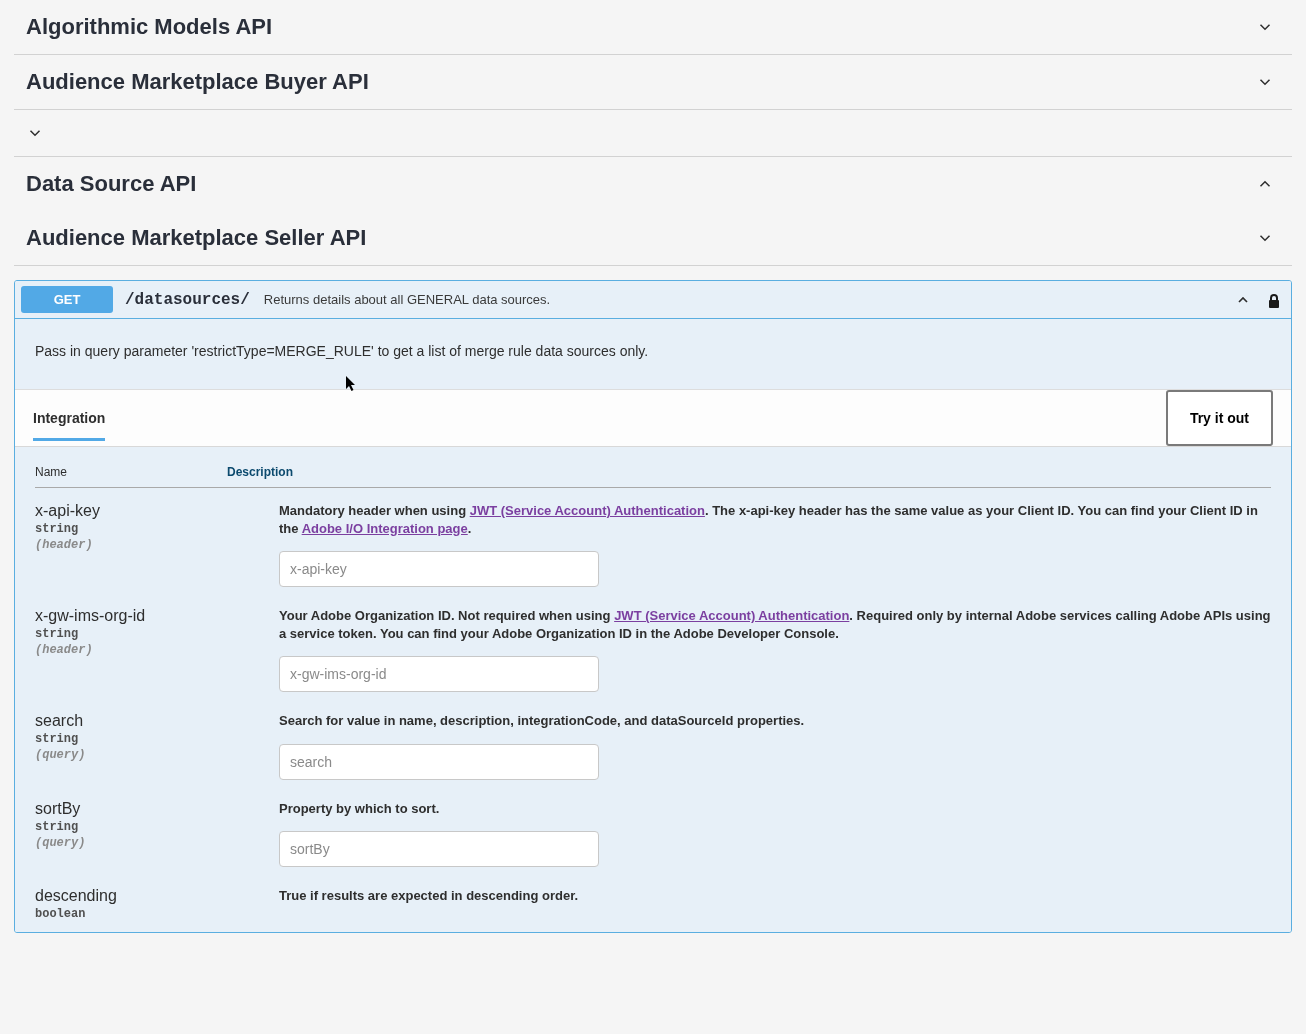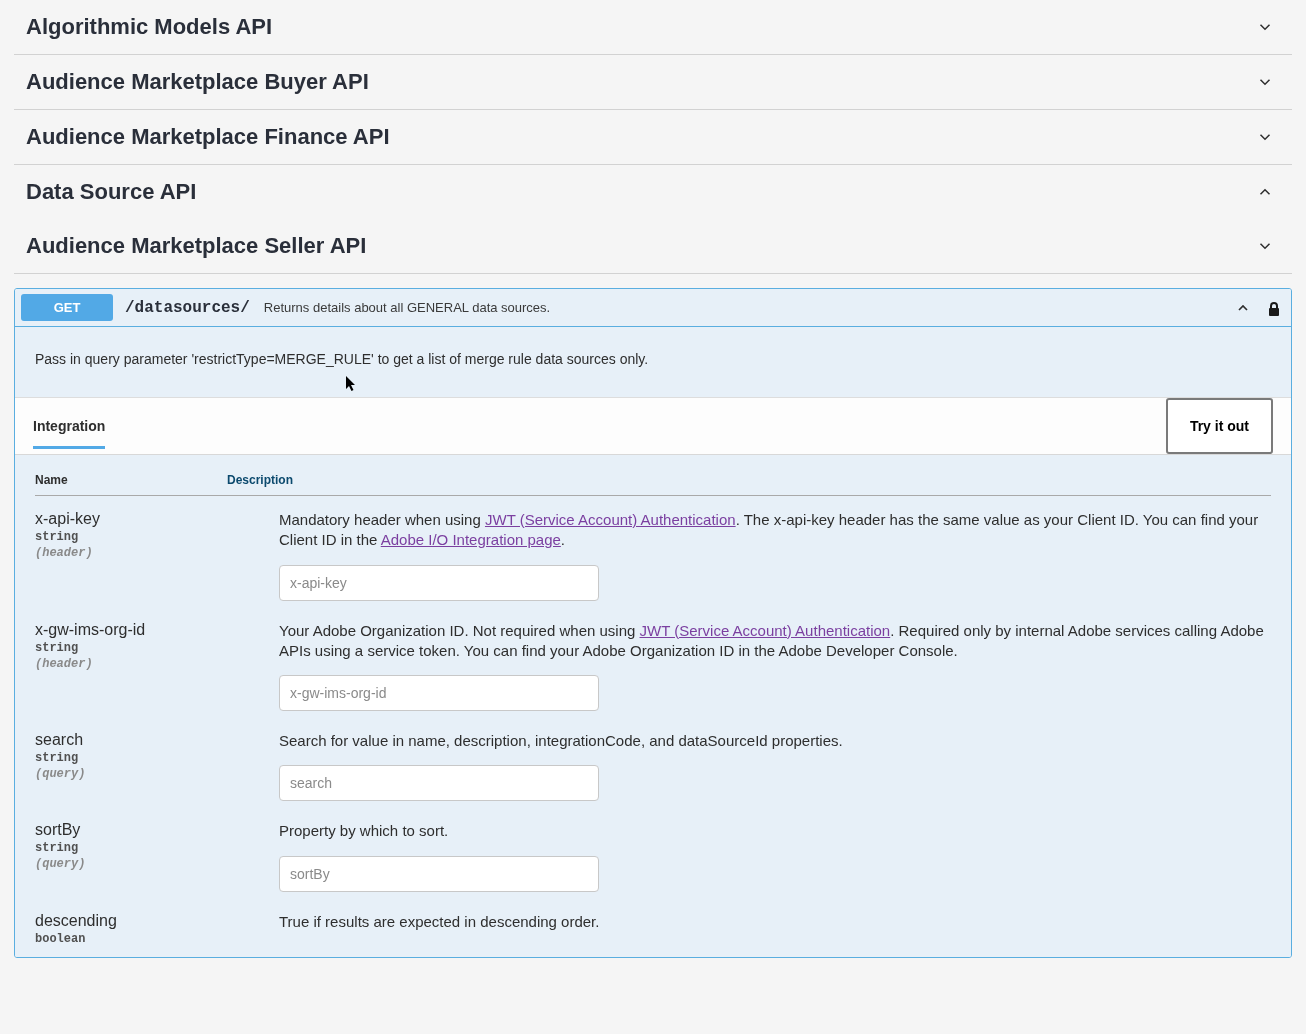--- a/index.html
+++ b/index.html
@@ -122,21 +122,21 @@
     padding: 0 20px 0 20px;
   }
   .pt-head {
     display: flex;
     border-bottom: 1px solid #a9a9a9;
     padding: 18px 0 8px 0;
   }
   .pt-head .col-name {
     width: 192px;
     font-size: 12px;
-    font-weight: 700;
+    font-weight: 400;
     color: #2e2e2e;
   }
   .pt-head .col-desc {
     flex: 1;
     font-size: 12px;
     font-weight: 700;
     color: #0c4a6e;
   }
   .pt-row {
     display: flex;
@@ -161,24 +161,25 @@
     margin-bottom: 2px;
   }
   .param-in {
     font-family: "SFMono-Regular", Consolas, "Liberation Mono", Menlo, monospace;
     font-size: 12px;
     font-weight: 700;
     font-style: italic;
     color: #8a8a8a;
   }
   .param-desc {
-    font-size: 15px;
+    font-size: 13px;
     color: #2e2e2e;
     line-height: 1.35;
     margin-bottom: 14px;
+    font-weight: bold;
   }
   .param-desc a {
     color: #7b3fa0;
     text-decoration: underline;
   }
   .param-input {
     width: 320px;
     padding: 9px 10px;
     font-size: 14px;
     border: 1px solid #c8c8c8;
@@ -214,21 +215,20 @@
   <div class="api-section-header">
     <span class="title">Audience Marketplace Buyer API</span>
     <span class="chev">
       <svg width="18" height="18" viewBox="0 0 24 24">
           <path d="M6 9l6 6 6-6" fill="none" stroke="#2e2e2e" stroke-width="2"></path>
         </svg>
     </span>
   </div>
 
   <div class="api-section-header">
-    <span class="title">Audience Marketplace Finance API</span>
     <span class="chev">
       <svg width="18" height="18" viewBox="0 0 24 24">
           <path d="M6 9l6 6 6-6" fill="none" stroke="#2e2e2e" stroke-width="2"></path>
         </svg>
     </span>
   </div>
 
   <div class="api-section-header" style="border-bottom:none">
     <span class="title">Data Source API</span>
     <span class="chev">

